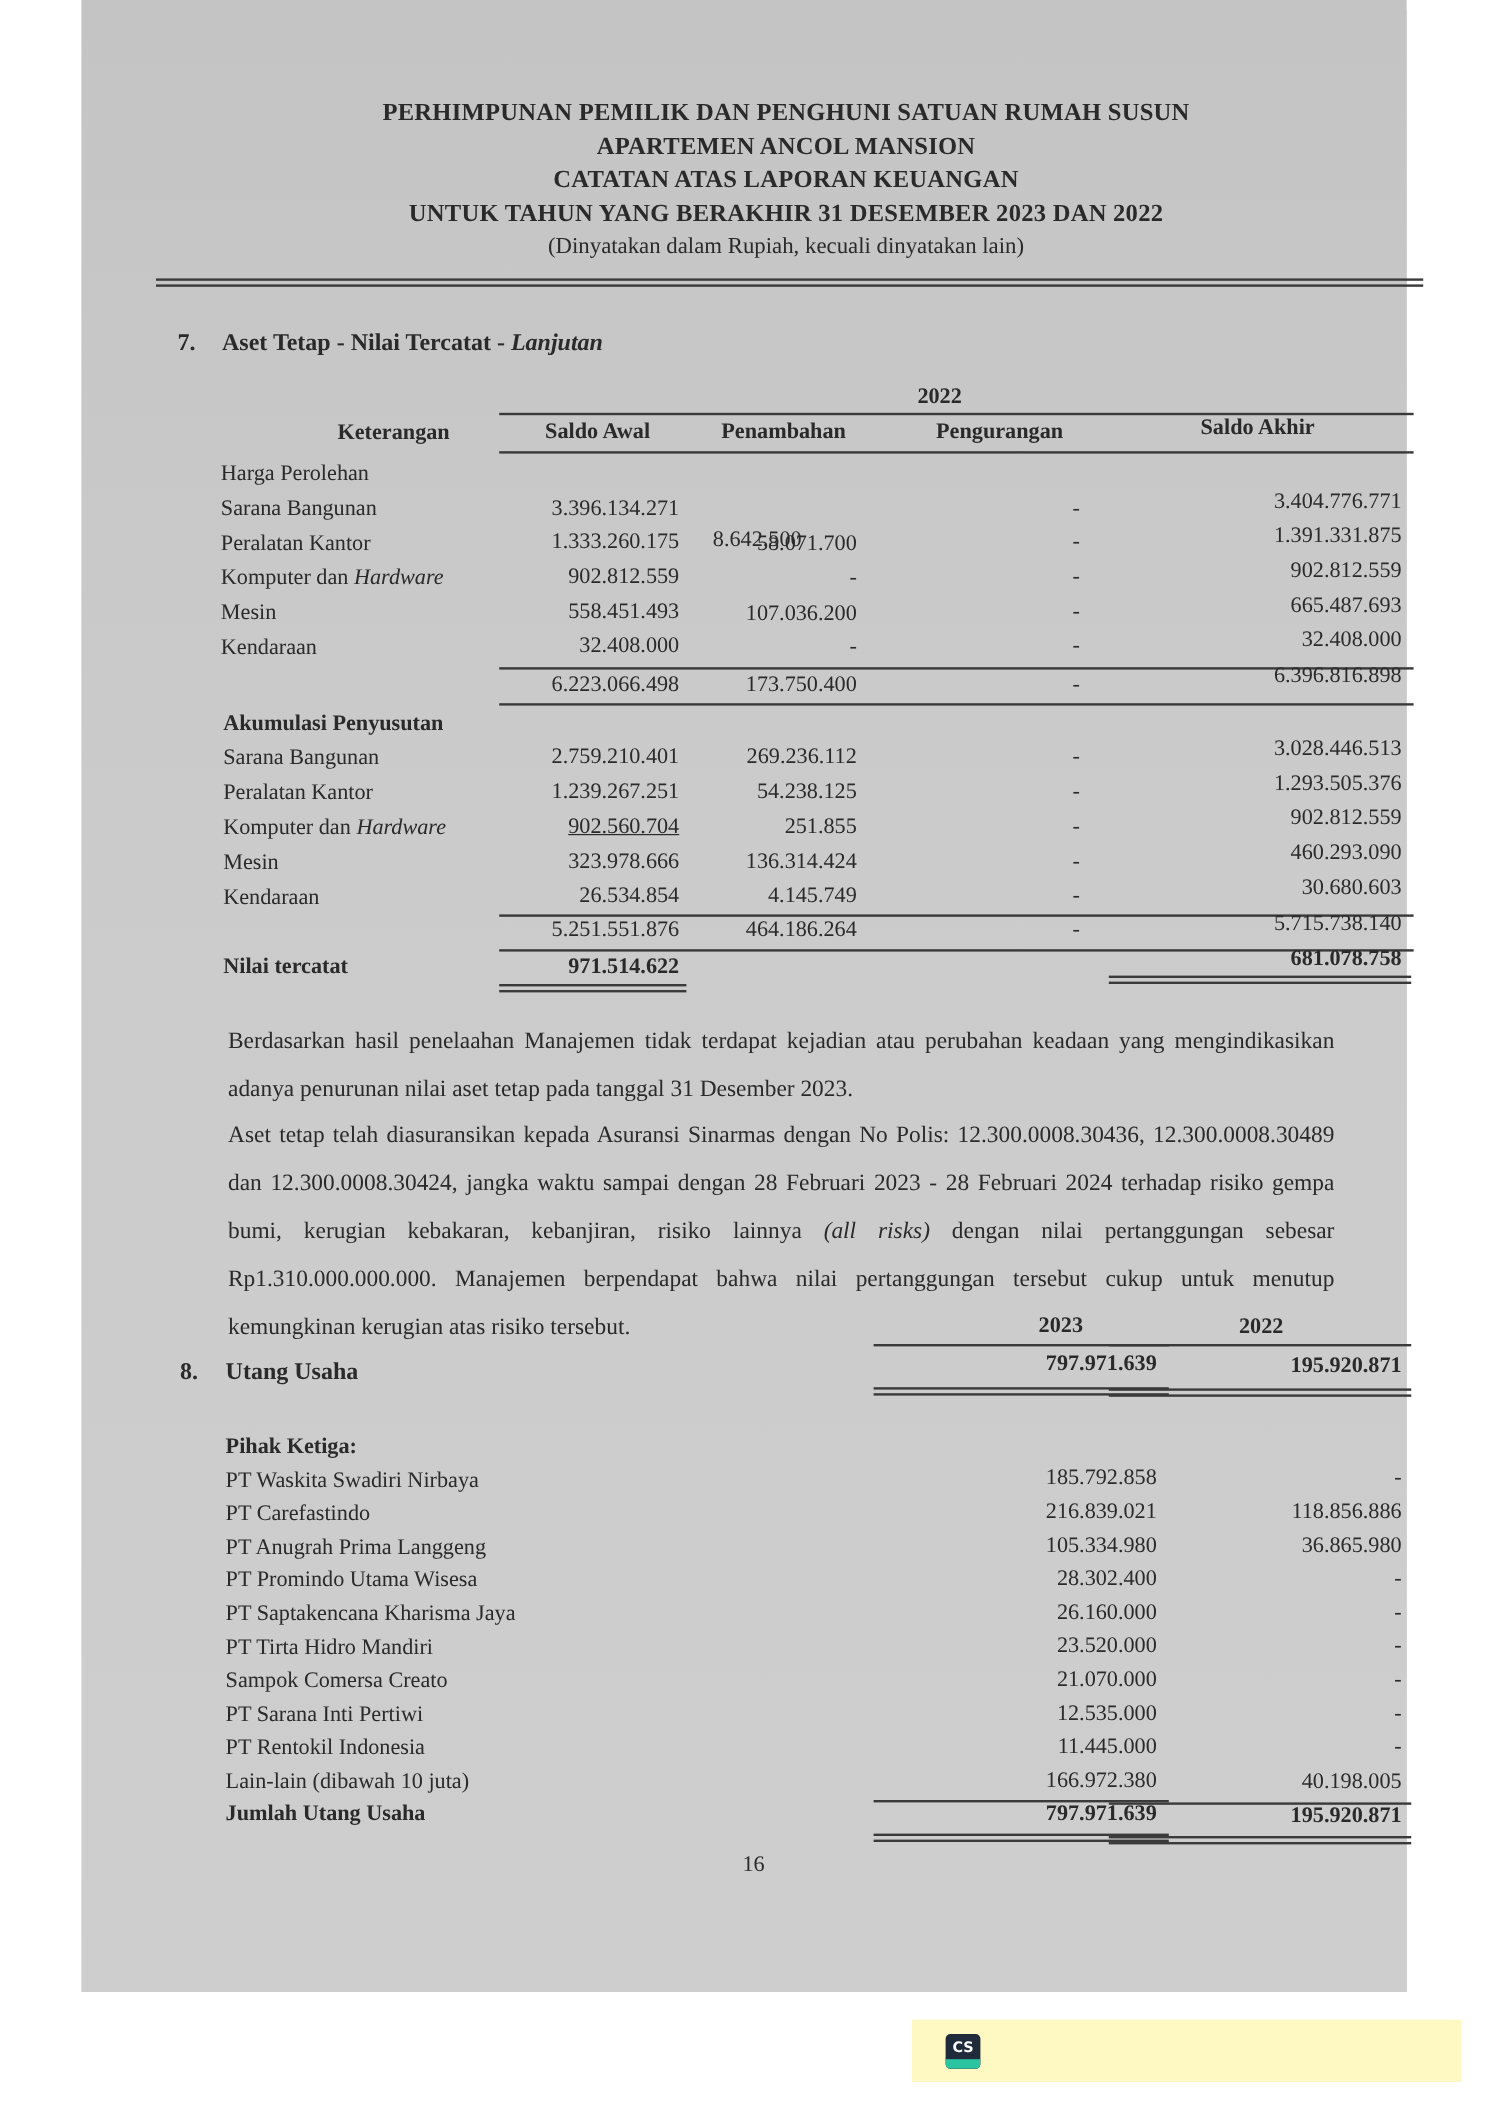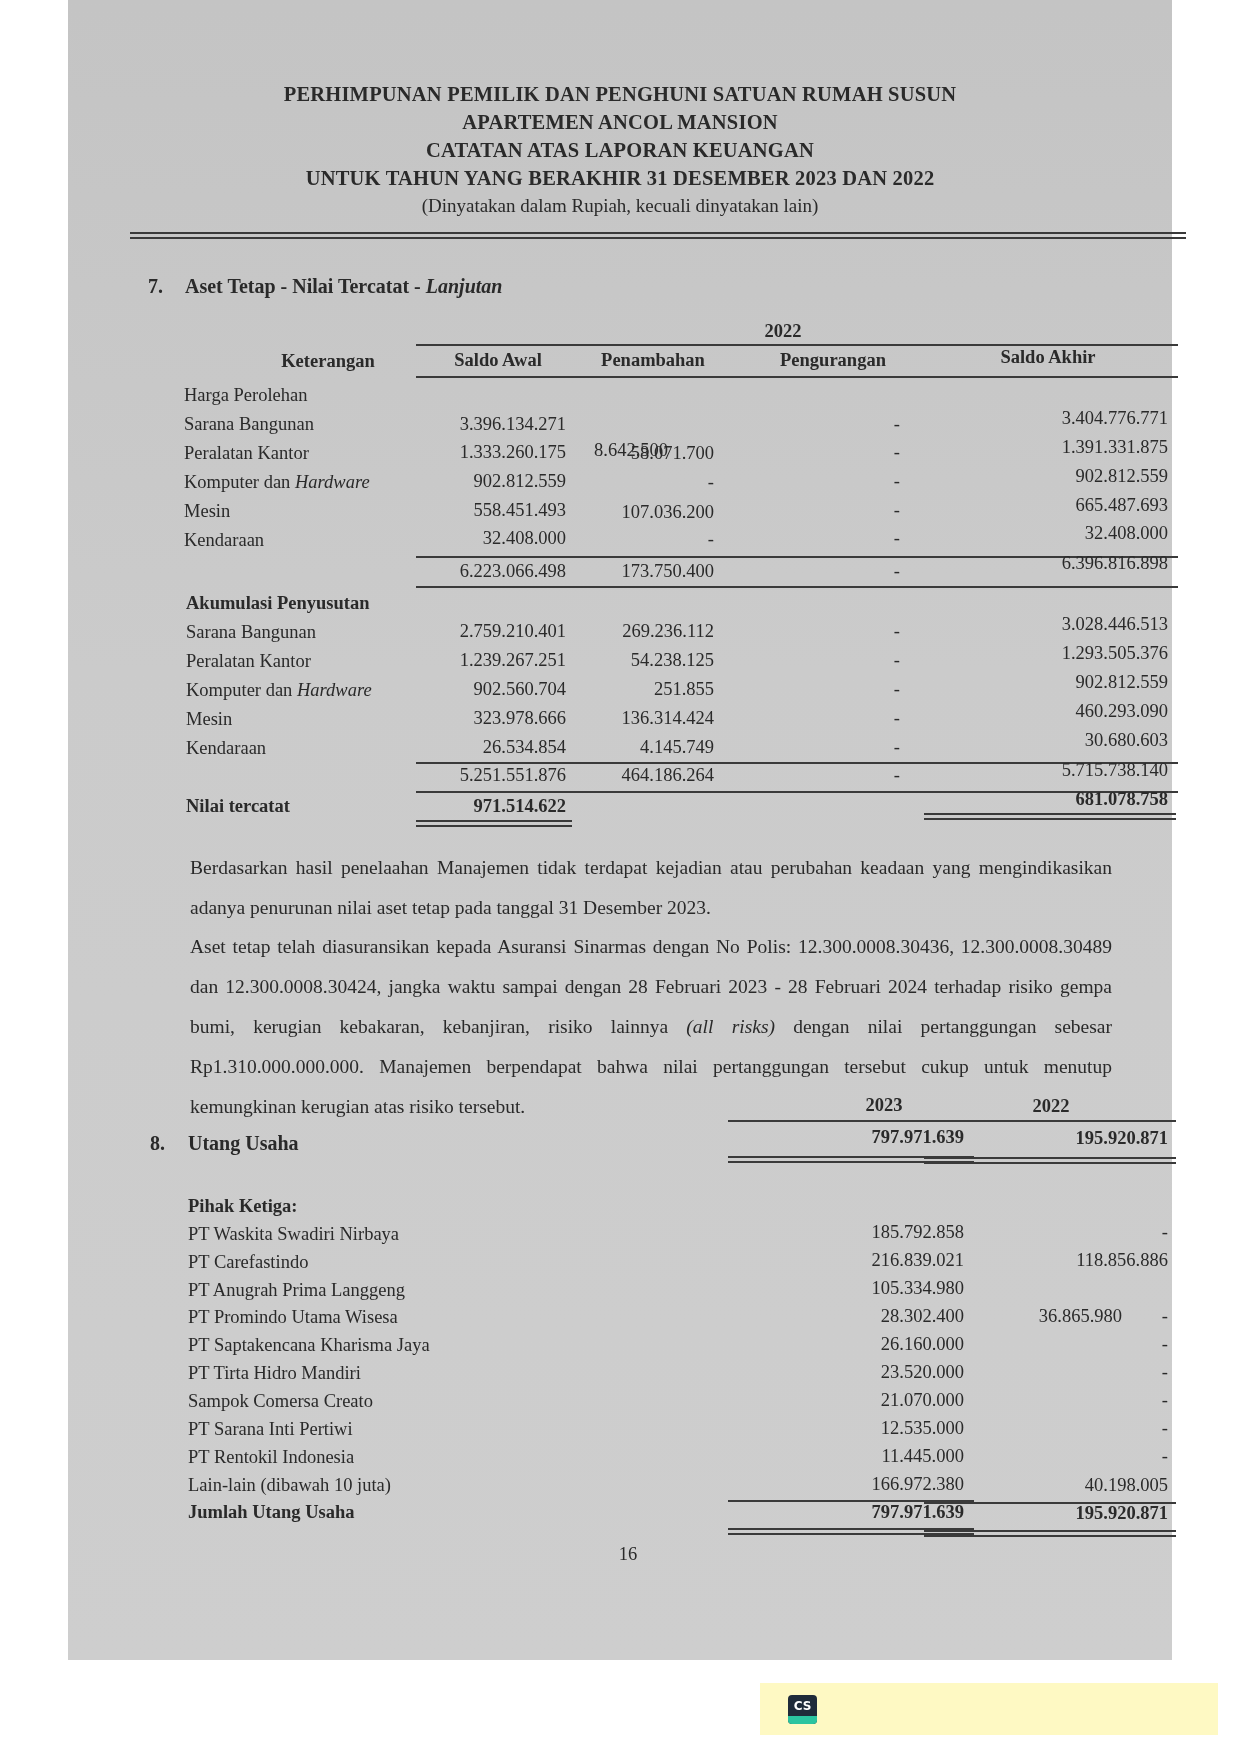--- a/index.html
+++ b/index.html
@@ -38,21 +38,21 @@
   .cs-logo .cs-txt { font-family: "DejaVu Sans", sans-serif; font-weight: bold; color: #fff; font-size: 12px; margin-top: 4px; }
   .cs-logo .cs-bar { position: absolute; left: 0; bottom: 0; width: 100%; height: 8px; background: #2bc4a0; }
   .wm-text { font-family: "DejaVu Sans", "Liberation Sans", sans-serif; font-size: 23px; color: #222; letter-spacing: 0.2px; }
 </style>
 </head>
 <body>
 
 <div class="sheet">
   <div class="sheet-inner"></div>
 
-  <div class="hdr" style="top:80px;">
+  <div class="hdr" style="top:80px;padding-left:35px;">
     <div class="line">PERHIMPUNAN PEMILIK DAN PENGHUNI SATUAN RUMAH SUSUN</div>
     <div class="line">APARTEMEN ANCOL MANSION</div>
     <div class="line">CATATAN ATAS LAPORAN KEUANGAN</div>
     <div class="line">UNTUK TAHUN YANG BERAKHIR 31 DESEMBER 2023 DAN 2022</div>
     <div class="sub">(Dinyatakan dalam Rupiah, kecuali dinyatakan lain)</div>
   </div>
   <div class="rule-double" style="top:232px;"></div>
 
   <div class="abs bold" style="left:80px; top:275px; font-size:20px;">7.</div>
   <div class="abs bold" style="left:117px; top:275px; font-size:20px;">
@@ -125,21 +125,21 @@
   </div>
   <div>
     <div class="abs t18" style="left:118px; top:651px;"><span>Peralatan Kantor</span><span class="it"></span></div>
     <div class="abs t18 num" style="left:330px; top:650px; width:168px;">1.239.267.251</div>
     <div class="abs t18 num" style="left:480px; top:650px; width:166px;">54.238.125</div>
     <div class="abs t18 num" style="left:760px; top:650px; width:72px;">-</div>
     <div class="abs t18 num" style="left:880px; top:643px; width:220px;">1.293.505.376</div>
   </div>
   <div>
     <div class="abs t18" style="left:118px; top:680px;"><span>Komputer dan </span><span class="it">Hardware</span></div>
-    <div class="abs t18 num" style="left:330px; top:679px; width:168px;">902.560.704</div>
+    <div class="abs t18 num" style="left:330px; top:679px; width:168px;text-decoration:underline;">902.560.704</div>
     <div class="abs t18 num" style="left:480px; top:679px; width:166px;">251.855</div>
     <div class="abs t18 num" style="left:760px; top:679px; width:72px;">-</div>
     <div class="abs t18 num" style="left:880px; top:672px; width:220px;">902.812.559</div>
   </div>
   <div>
     <div class="abs t18" style="left:118px; top:709px;"><span>Mesin</span><span class="it"></span></div>
     <div class="abs t18 num" style="left:330px; top:708px; width:168px;">323.978.666</div>
     <div class="abs t18 num" style="left:480px; top:708px; width:166px;">136.314.424</div>
     <div class="abs t18 num" style="left:760px; top:708px; width:72px;">-</div>
     <div class="abs t18 num" style="left:880px; top:701px; width:220px;">460.293.090</div>
@@ -192,21 +192,21 @@
     <div class="abs t18 num" style="left:856px; top:1222px; width:244px;">-</div>
   </div>
   <div>
     <div class="abs t18" style="left:120px; top:1252px;">PT Carefastindo</div>
     <div class="abs t18 num" style="left:660px; top:1250px; width:236px;">216.839.021</div>
     <div class="abs t18 num" style="left:856px; top:1250px; width:244px;">118.856.886</div>
   </div>
   <div>
     <div class="abs t18" style="left:120px; top:1280px;">PT Anugrah Prima Langgeng</div>
     <div class="abs t18 num" style="left:660px; top:1278px; width:236px;">105.334.980</div>
-    <div class="abs t18 num" style="left:810px; top:1278px; width:244px;margin-top:28px;">36.865.980</div>
+    <div class="abs t18 num" style="left:856px; top:1278px; width:244px;">36.865.980</div>
   </div>
   <div>
     <div class="abs t18" style="left:120px; top:1307px;">PT Promindo Utama Wisesa</div>
     <div class="abs t18 num" style="left:660px; top:1306px; width:236px;">28.302.400</div>
     <div class="abs t18 num" style="left:856px; top:1306px; width:244px;">-</div>
   </div>
   <div>
     <div class="abs t18" style="left:120px; top:1335px;">PT Saptakencana Kharisma Jaya</div>
     <div class="abs t18 num" style="left:660px; top:1334px; width:236px;">26.160.000</div>
     <div class="abs t18 num" style="left:856px; top:1334px; width:244px;">-</div>

